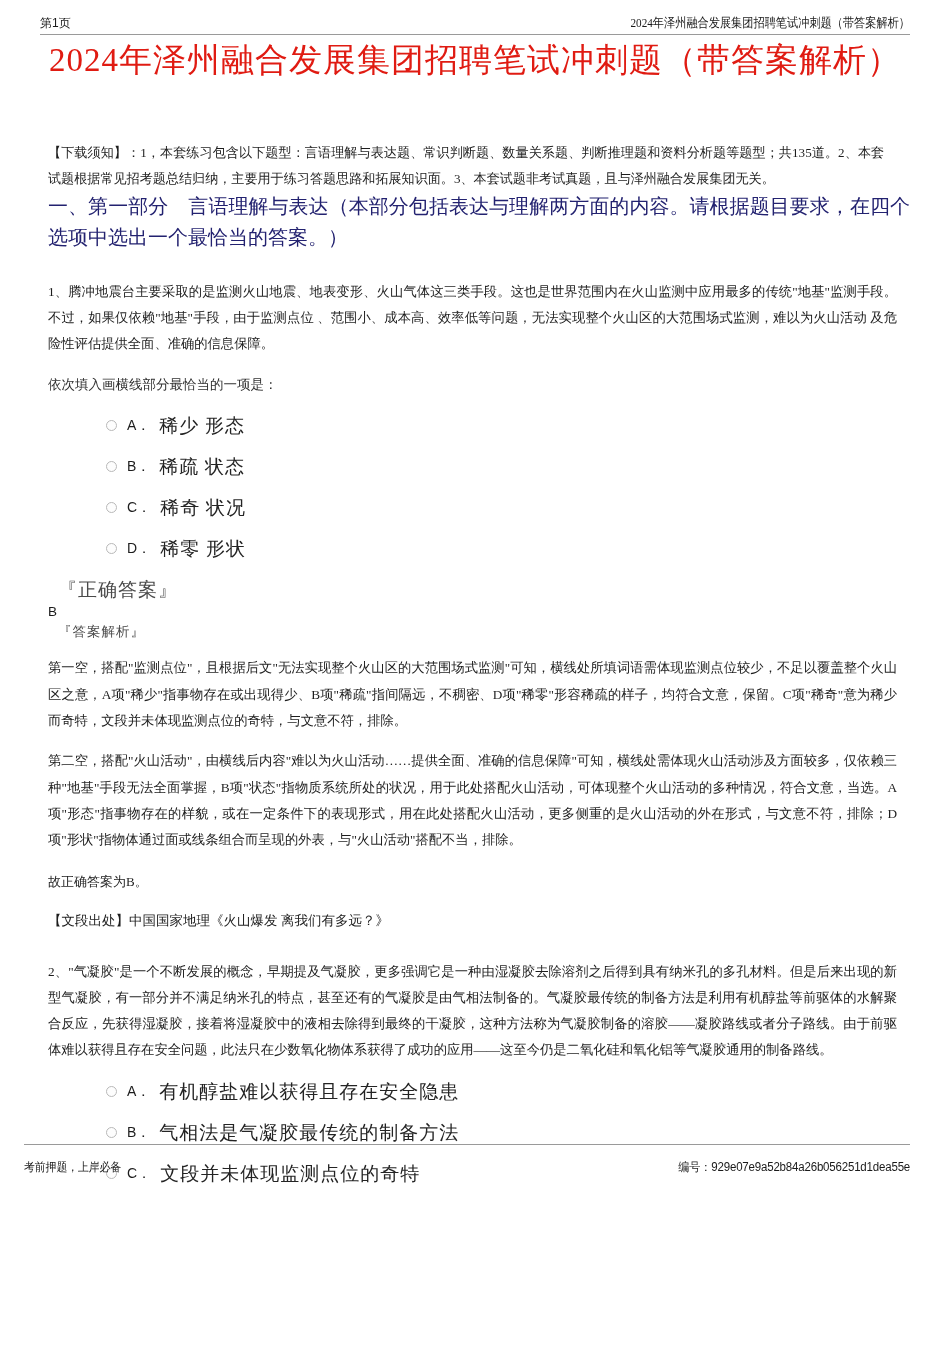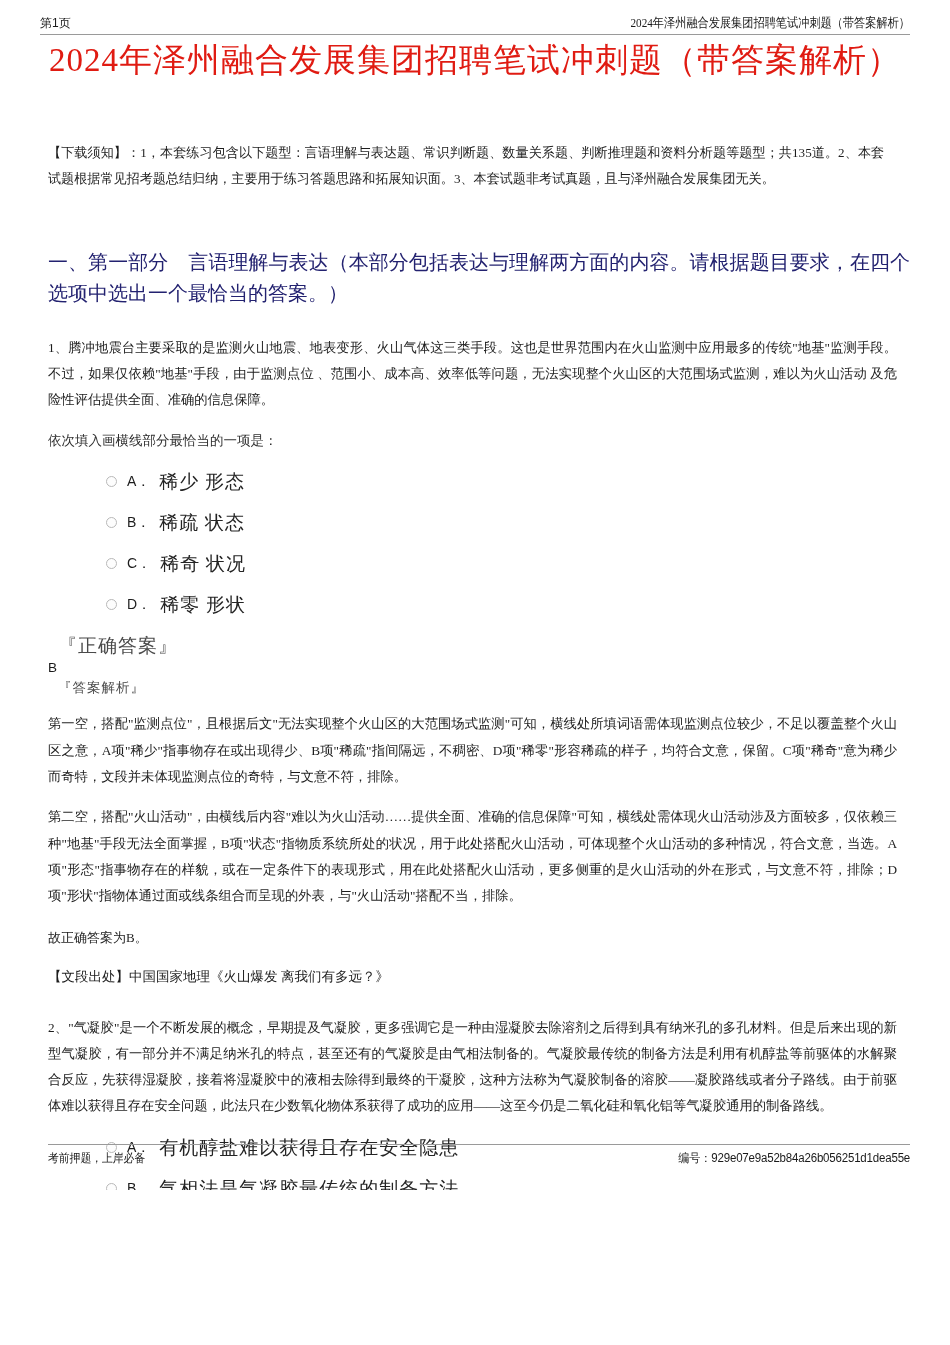--- a/index.html
+++ b/index.html
@@ -76,21 +76,20 @@
     font-size: 13.5px;
     line-height: 1.9;
     color: #1d1d1d;
     text-align: justify;
     letter-spacing: 0px;
     transform: scaleX(0.97);
     transform-origin: left top;
   }
 
   .section-heading {
-    margin-top: 56px;
     font-size: 20px;
     line-height: 1.55;
     color: #232270;
     letter-spacing: 0px;
     text-align: justify;
   }
 
   .question-block {
     margin-top: 26px;
   }
@@ -184,26 +183,26 @@
     margin-top: 16px;
     font-size: 13.5px;
     line-height: 1.8;
     color: #1d1d1d;
   }
 
   
   .page-footer {
     position: absolute;
     bottom: 14px;
-    left: 48px;
+    left: 24px;
     right: 40px;
     height: 26px;
     border-top: 1px solid #9a9a9a;
     display: flex;
-    align-items: flex-start;
+    align-items: flex-end;
     justify-content: space-between;
     padding-top: 5px;
   }
   .footer-left {
     font-size: 12px;
     color: #1a1a1a;
     transform: scaleX(0.9);
     transform-origin: left top;
     white-space: nowrap;
   }

